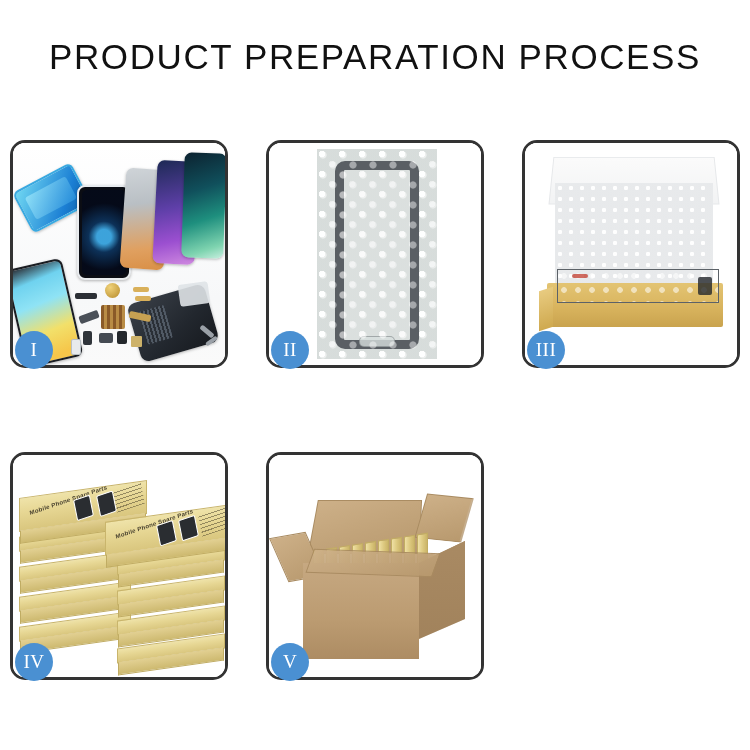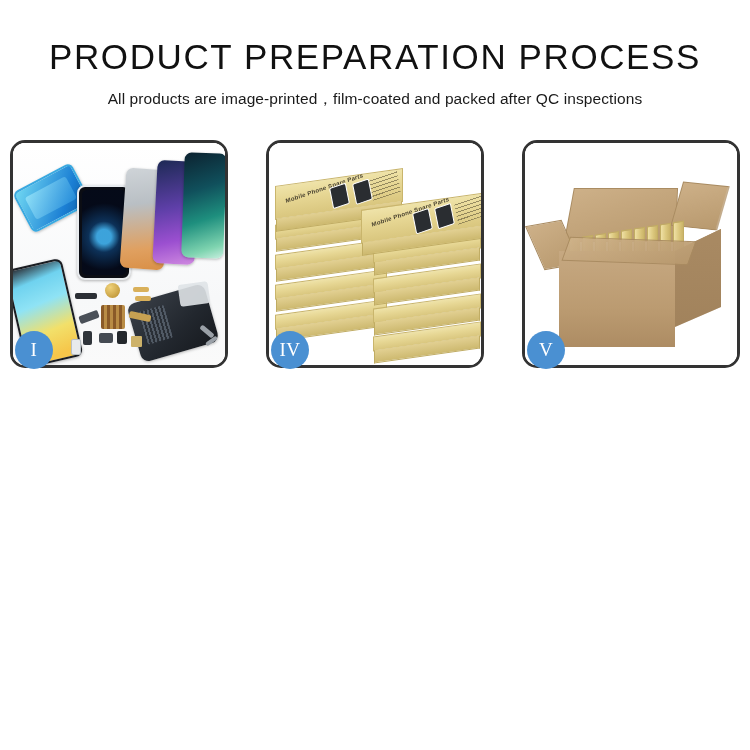--- a/index.html
+++ b/index.html
@@ -303,21 +303,20 @@
   .n1{ left:44px; top:86px; width:16px; height:14px; }
   .n2{ left:46px; top:162px; width:16px; height:14px; }
 </style>
 </head>
 <body>
 
 <div class="page">
 
   <div class="header">
     <div class="title">PRODUCT PREPARATION PROCESS</div>
-    <div class="subtitle">All products are image-printed，film-coated and packed after QC inspections</div>
   </div>
 
   <div class="grid">
 
     <div class="panel">
       <div class="panel-inner">
         <div class="scene p1">
           <div class="phone ph-a"></div>
           <div class="phone ph-b"></div>
           <div class="phone ph-c"></div>
@@ -338,21 +337,44 @@
           <div class="part pt11"></div>
           <div class="part pt12"></div>
           <div class="part pt13"></div>
           <div class="part pt14"></div>
           <div class="part pt15"></div>
         </div>
       </div>
       <div class="badge">I</div>
     </div>
 
-
+    <div class="panel">
+      <div class="panel-inner">
+        <div class="scene p2">
+          <div class="bubble-sheet">
+            <div class="bubble-screen"></div>
+            <div class="bubble-overlay"></div>
+          </div>
+        </div>
+      </div>
+      <div class="badge">II</div>
+    </div>
+
+    <div class="panel">
+      <div class="panel-inner">
+        <div class="scene p3">
+          <div class="lid-back"></div>
+          <div class="foam"></div>
+          <div class="tray">
+            <div class="tray-screen"></div>
+          </div>
+        </div>
+      </div>
+      <div class="badge">III</div>
+    </div>
 
     <div class="panel">
       <div class="panel-inner">
         <div class="scene p4">
 
           <div class="kbox" style="left:6px; top:74px; width:112px; height:15px; transform:skewY(-8deg);">
               <div class="side"></div>
             </div>
           <div class="kbox" style="left:6px; top:104px; width:112px; height:15px; transform:skewY(-8deg);">
               <div class="side"></div>

